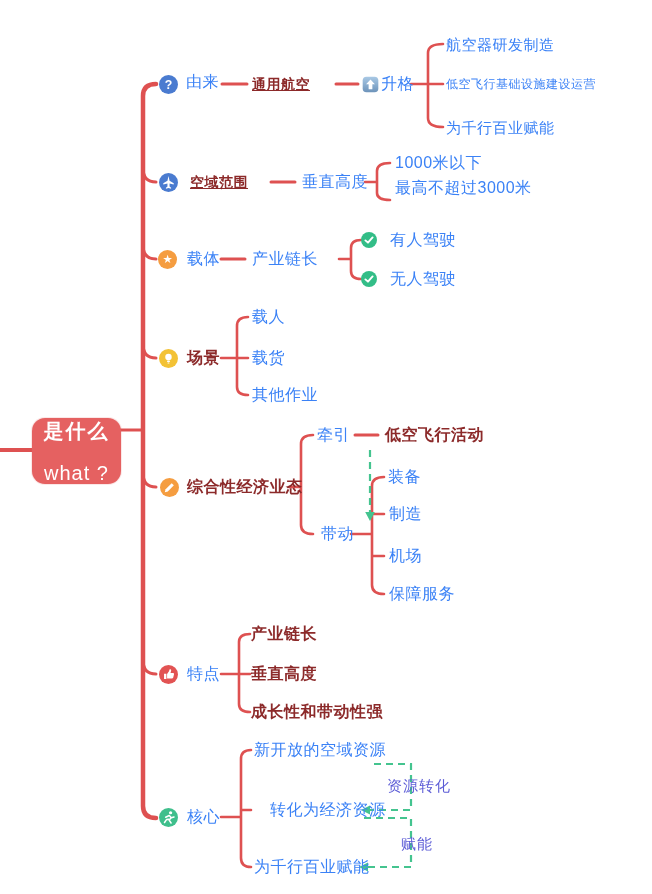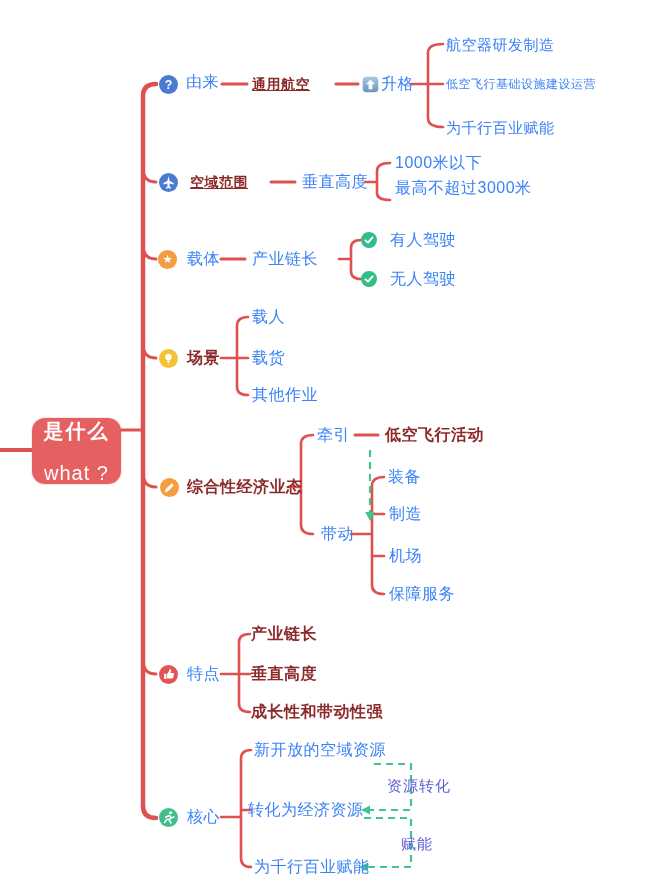--- a/index.html
+++ b/index.html
@@ -175,18 +175,18 @@
 
   <span class="ic" style="left:159px;top:808px">
     <svg width="19" height="19" viewBox="0 0 20 20">
         <circle cx="10" cy="10" r="10" fill="#3fbf8c"></circle>
         <circle cx="12.2" cy="5" r="1.7" fill="#fff"></circle>
         <path d="M7 9.7 L10.8 7.9 L12.9 10.2 L10.7 12.7 L12.7 15.8 M12.9 10.2 L15.8 9.4 M10.1 11.9 L7.9 12.2 L5.8 15.3" stroke="#fff" stroke-width="1.6" fill="none" stroke-linecap="round" stroke-linejoin="round"></path>
       </svg>
   </span>
   <span class="t" style="left:187px;top:817px">核心</span>
   <span class="t" style="left:254px;top:750px">新开放的空域资源</span>
-  <span class="t" style="left:248px;top:810px">转化为经济资源</span>
+  <span class="t" style="left:270px;top:810px">转化为经济资源</span>
   <span class="t" style="left:254px;top:867px">为千行百业赋能</span>
   <span class="t purple" style="left:387px;top:785px">资源转化</span>
   <span class="t purple" style="left:401px;top:843px">赋能</span>
 
 </div>
 
 </body></html>

